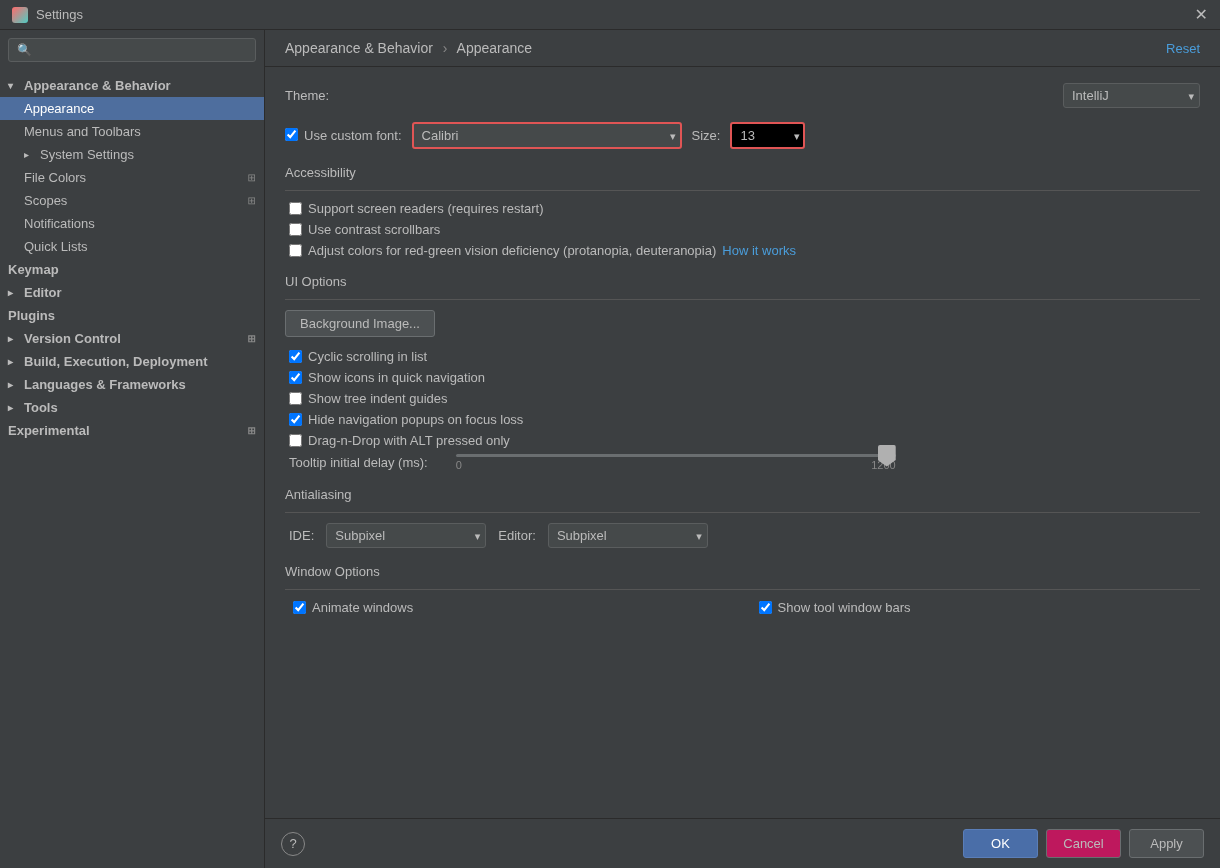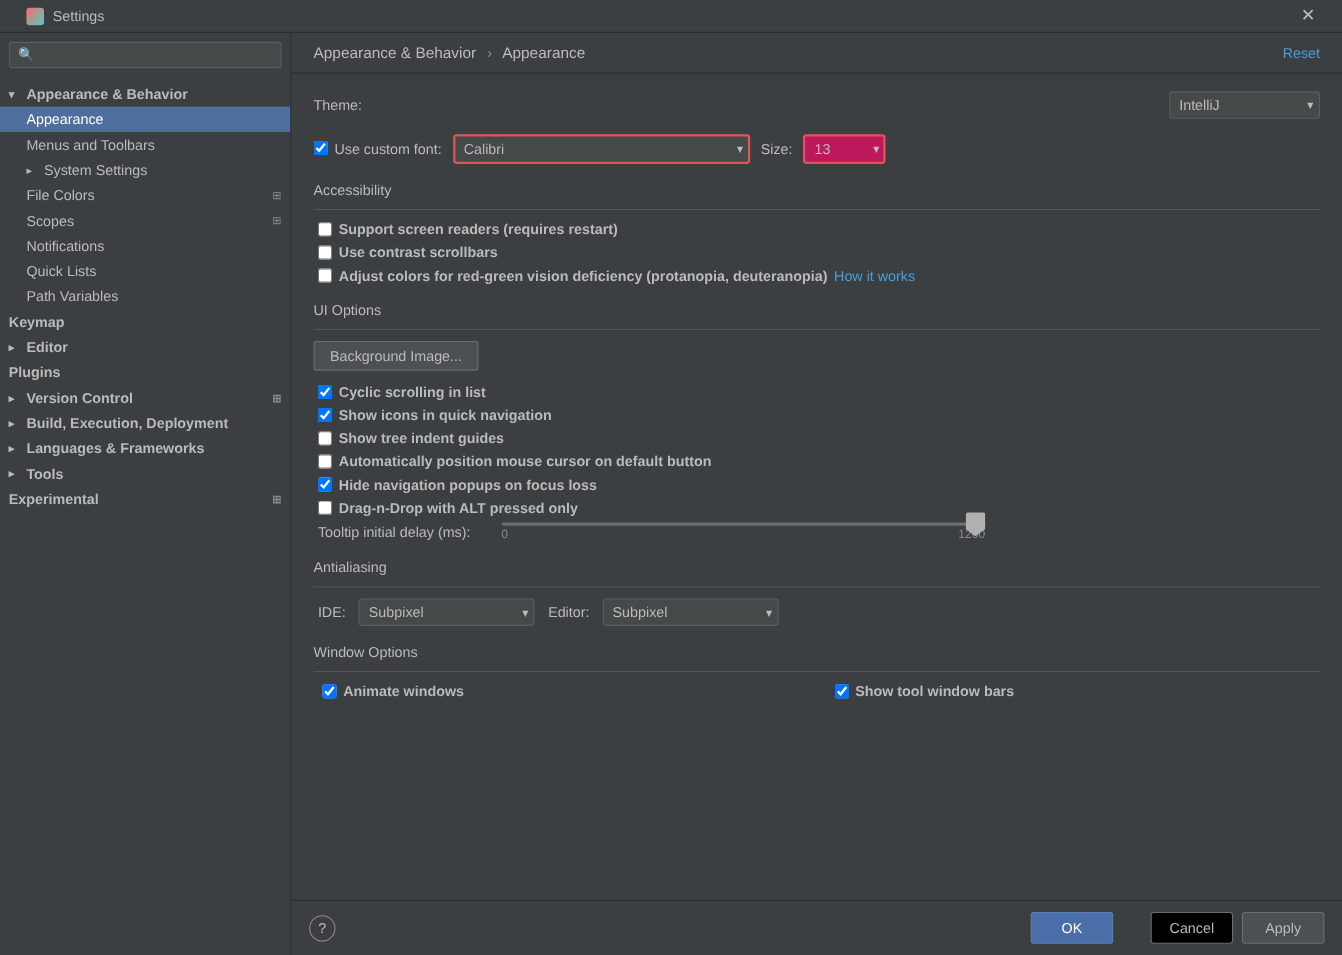--- a/index.html
+++ b/index.html
@@ -14,21 +14,21 @@
       display: flex;
       flex-direction: column;
     }
 
     
     .title-bar {
       display: flex;
       align-items: center;
       justify-content: space-between;
       background: #3c3f41;
-      padding: 4px 24px;
+      padding: 4px 12px;
       height: 30px;
       border-bottom: 1px solid #2b2b2b;
     }
     .title-bar-left {
       display: flex;
       align-items: center;
       gap: 8px;
     }
     .title-bar-icon {
       width: 16px;
@@ -268,21 +268,21 @@
       content: '▾';
       position: absolute;
       right: 6px;
       top: 50%;
       transform: translateY(-50%);
       color: #bbbbbb;
       pointer-events: none;
       font-size: 11px;
     }
     .size-select {
-      background: #be185d;
+      background: #000000;
       border: 2px solid #e05555;
       border-radius: 3px;
       color: #bbbbbb;
       padding: 4px 28px 4px 8px;
       font-size: 13px;
       -webkit-appearance: none;
       appearance: none;
       cursor: pointer;
       min-width: 75px;
     }
@@ -307,21 +307,20 @@
       display: flex;
       align-items: center;
       gap: 6px;
       margin-bottom: 6px;
       padding-left: 4px;
     }
     .checkbox-row label {
       color: #bbbbbb;
       font-size: 13px;
       cursor: pointer;
-      font-weight: bold;
     }
     .link-text {
       color: #4a9ddb;
       cursor: pointer;
       font-size: 13px;
     }
 
     
     .ui-options-section {
       margin-bottom: 16px;
@@ -439,29 +438,28 @@
       background: #4a6ea8;
       border: 1px solid #5a7eb8;
       border-radius: 3px;
       color: #ffffff;
       padding: 6px 22px;
       font-size: 13px;
       cursor: pointer;
       min-width: 75px;
     }
     .btn-cancel {
-      background: #000000;
+      background: #be185d;
       border: 1px solid #6a6e70;
       border-radius: 3px;
       color: #bbbbbb;
       padding: 6px 16px;
       font-size: 13px;
       cursor: pointer;
       min-width: 75px;
-      margin-left: 26px;
     }
     .btn-apply {
       background: #4c5052;
       border: 1px solid #6a6e70;
       border-radius: 3px;
       color: #bbbbbb;
       padding: 6px 16px;
       font-size: 13px;
       cursor: pointer;
       min-width: 75px;
@@ -507,23 +505,20 @@
       </div>
       <div class="sidebar-item indent1">
         <span>Scopes</span>
         <span class="copy-icon">⊞</span>
       </div>
       <div class="sidebar-item indent1">
         <span>Notifications</span>
       </div>
       <div class="sidebar-item indent1">
         <span>Quick Lists</span>
-      </div>
-      <div class="sidebar-item indent1">
-        <span>Path Variables</span>
       </div>
 
       <div class="sidebar-item parent">
         <span>Keymap</span>
       </div>
 
       <div class="sidebar-item parent">
         <span class="arrow right"></span>
         <span>Editor</span>
       </div>
@@ -643,24 +638,20 @@
           <input type="checkbox" id="cyclic-scrolling" checked="" style="">
           <label for="cyclic-scrolling">Cyclic scrolling in list</label>
         </div>
         <div class="checkbox-row">
           <input type="checkbox" id="show-icons" checked="" style="">
           <label for="show-icons">Show icons in quick navigation</label>
         </div>
         <div class="checkbox-row">
           <input type="checkbox" id="tree-indent" style="">
           <label for="tree-indent">Show tree indent guides</label>
-        </div>
-        <div class="checkbox-row">
-          <input type="checkbox" id="auto-position" style="">
-          <label for="auto-position">Automatically position mouse cursor on default button</label>
         </div>
         <div class="checkbox-row">
           <input type="checkbox" id="hide-nav-popups" checked="" style="">
           <label for="hide-nav-popups">Hide navigation popups on focus loss</label>
         </div>
         <div class="checkbox-row">
           <input type="checkbox" id="drag-n-drop" style="">
           <label for="drag-n-drop">Drag-n-Drop with ALT pressed only</label>
         </div>
 

